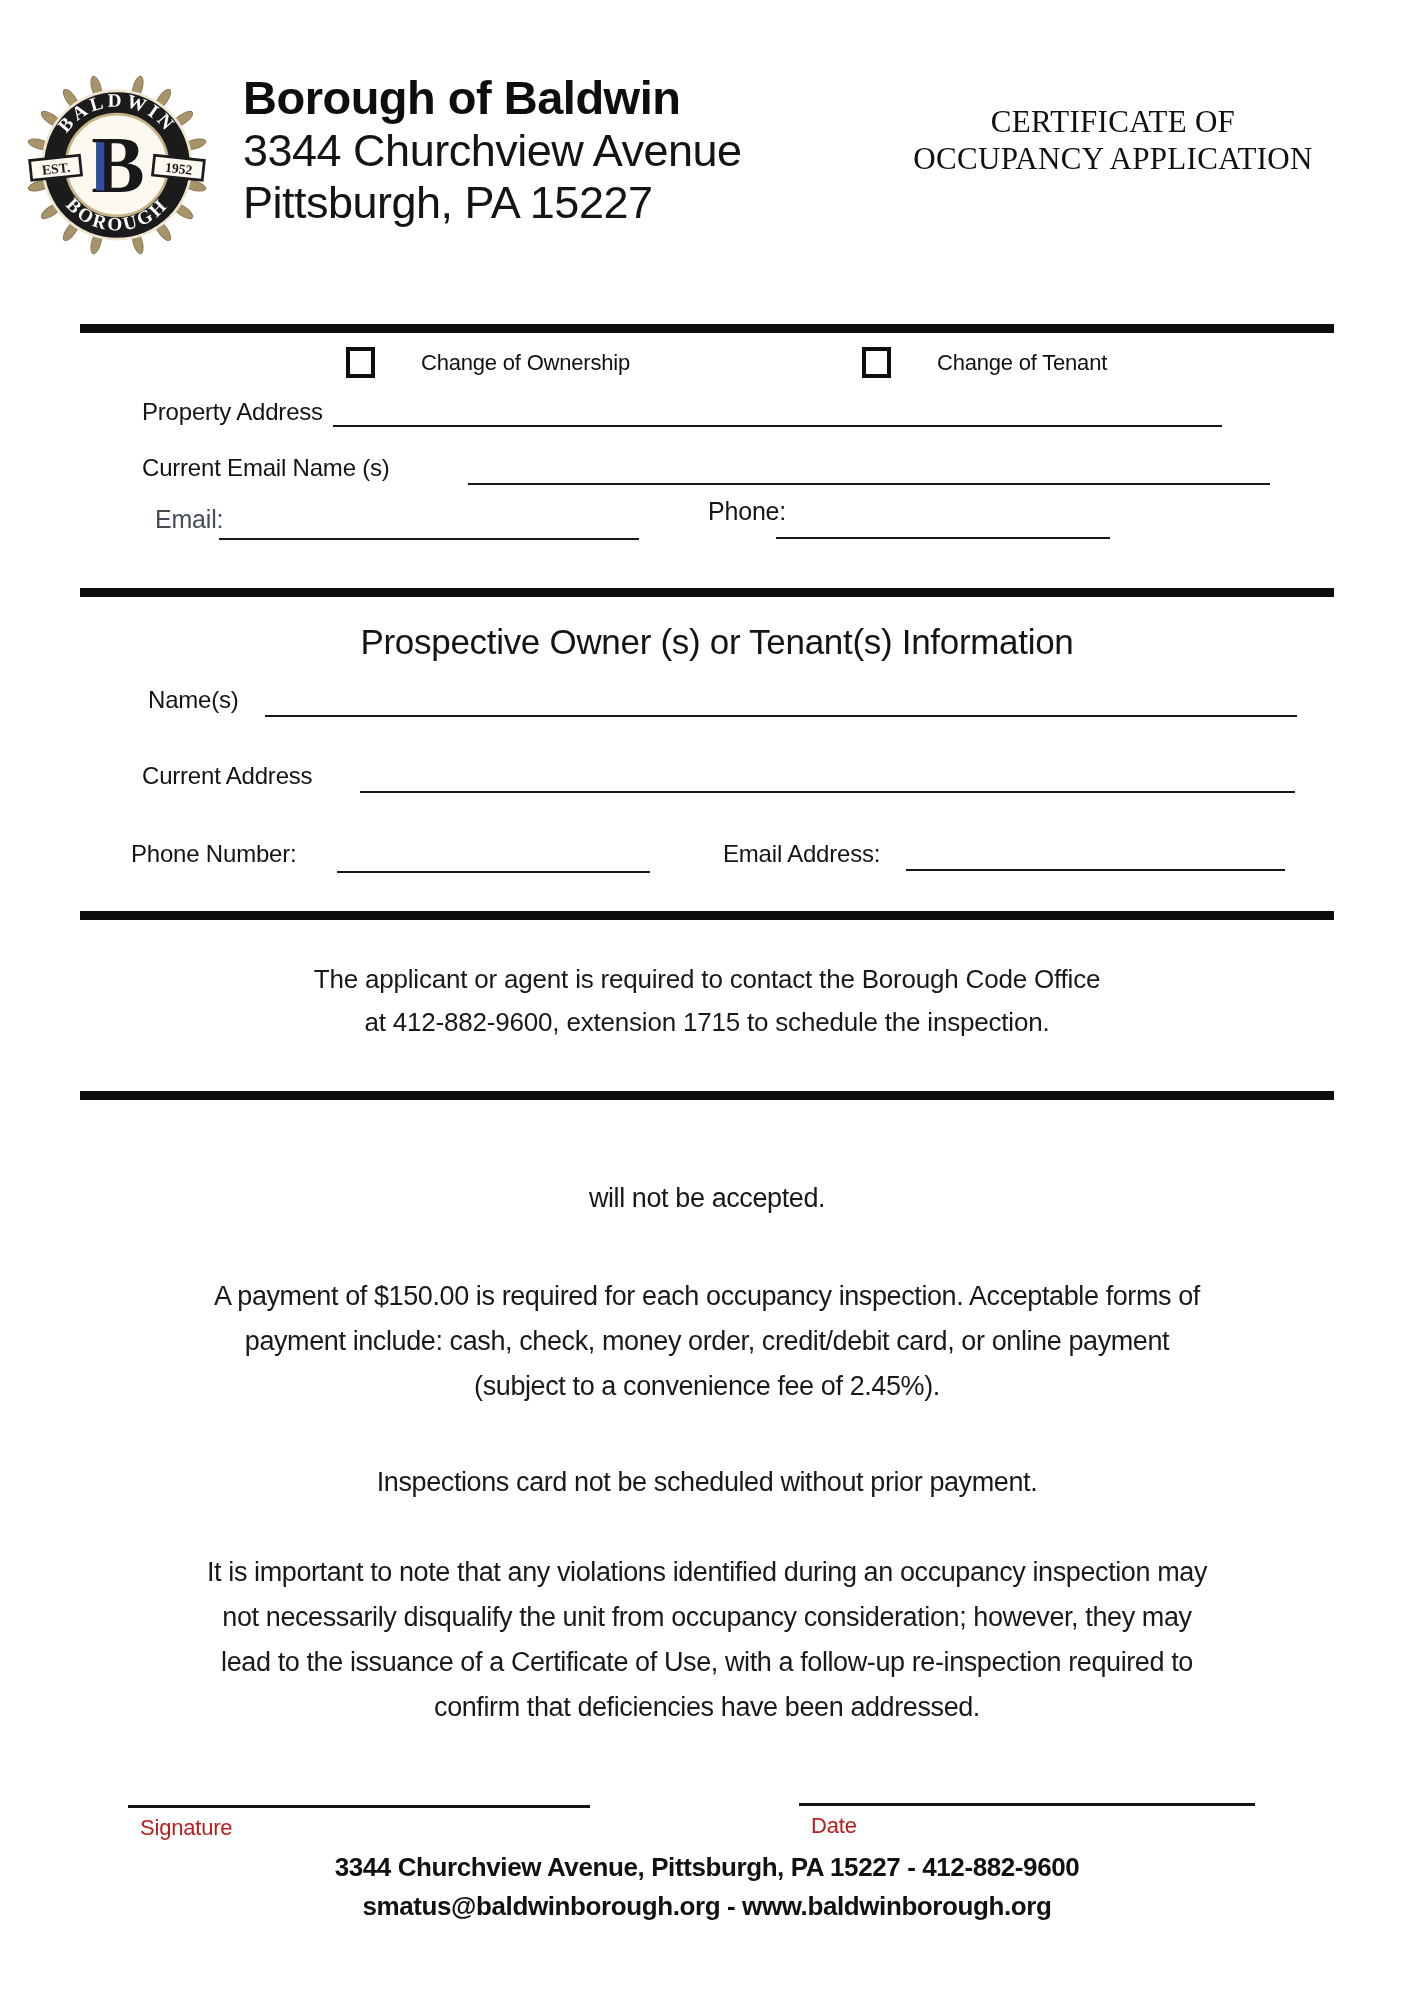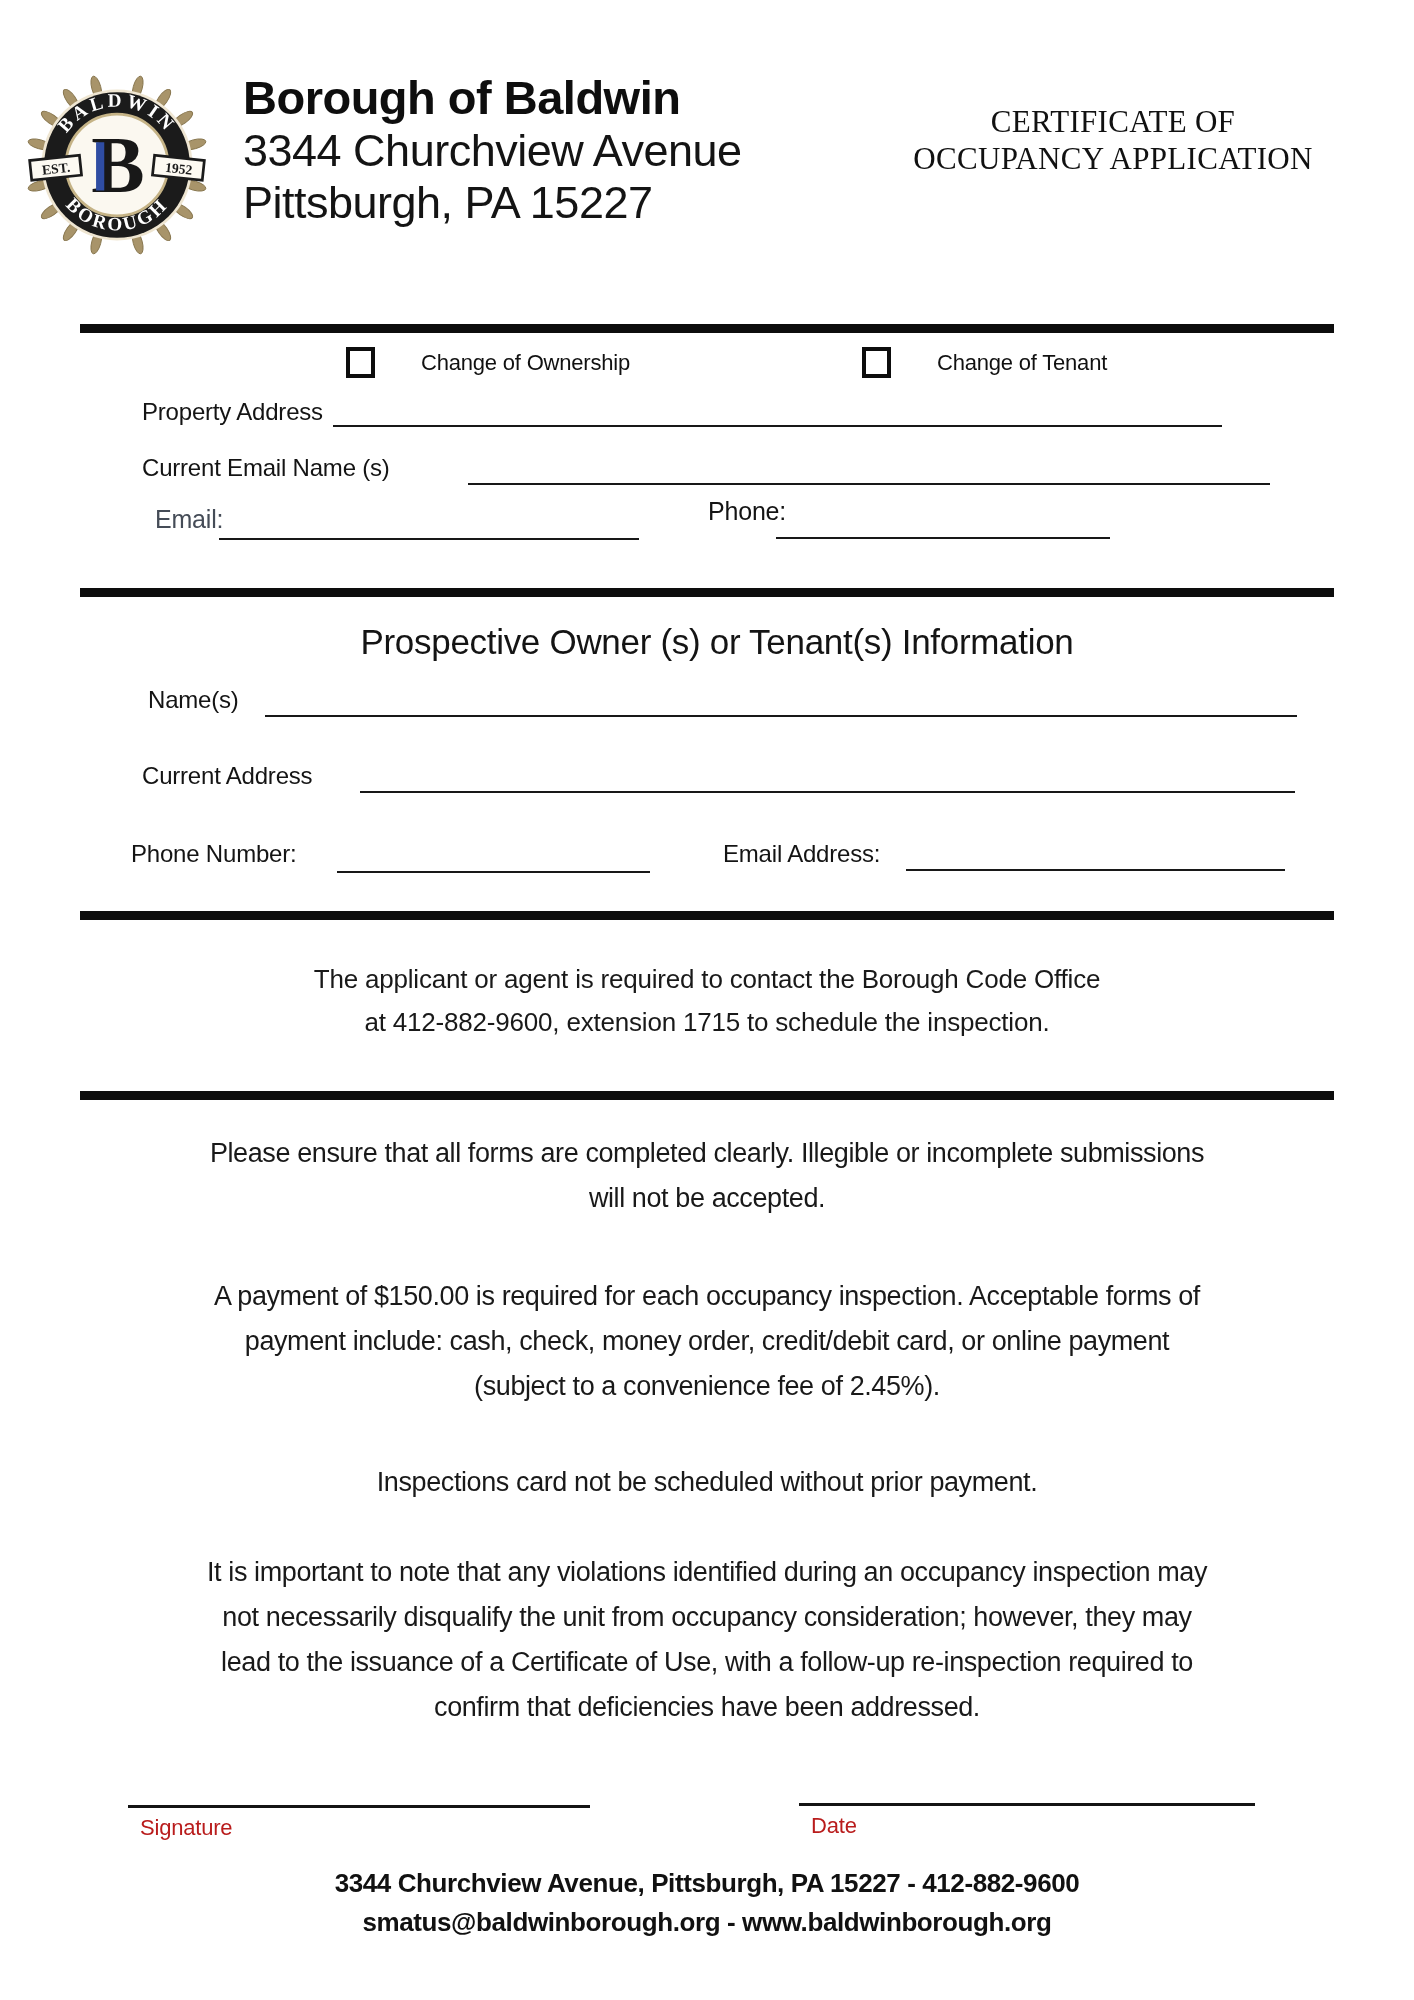--- a/index.html
+++ b/index.html
@@ -46,21 +46,21 @@
   }
   .notice {
     position:absolute; left:87px; width:1240px; text-align:center;
     font-size:26px; line-height:43px; letter-spacing:-0.2px; color:#191919;
   }
 
   .sig-lbl { position:absolute; font-size:22px; color:#b91c1c; letter-spacing:-0.2px; }
 
   .footer-line {
     position:absolute; left:0; width:1414px; text-align:center;
-    font-size:26px; font-weight:700; letter-spacing:-0.4px; color:#111111;margin-top:16px;
+    font-size:26px; font-weight:700; letter-spacing:-0.4px; color:#111111;
   }
 </style>
 </head>
 <body>
 
 <div class="page">
 
   <svg class="logo" viewBox="0 0 200 200">
     <defs>
       <path id="arcTop" d="M 34,102 A 66,66 0 0 1 166,102"></path>
@@ -148,21 +148,21 @@
   <div class="field-line" style="left:360px; top:791px; width:935px"></div>
 
   <div class="lbl" style="left:131px; top:840px">Phone Number:</div>
   <div class="field-line" style="left:337px; top:871px; width:313px"></div>
 
   <div class="lbl" style="left:723px; top:840px">Email Address:</div>
   <div class="field-line" style="left:906px; top:869px; width:379px"></div>
 
   <div class="notice" style="top:958px"><span>The applicant or agent is required to contact the Borough Code Office</span><br><span>at 412-882-9600, extension 1715 to schedule the inspection.</span></div>
 
-  <div class="para" style="top:1131px"><span>Please ensure that all forms are completed clearly. Illegible or incomplete submissions</span><br><span>will not be accepted.</span></div>
+  <div class="para" style="top:1131px"><br><span>will not be accepted.</span></div>
   <div class="para" style="top:1274px"><span>A payment of $150.00 is required for each occupancy inspection. Acceptable forms of</span><br><span>payment include: cash, check, money order, credit/debit card, or online payment</span><br><span>(subject to a convenience fee of 2.45%).</span></div>
   <div class="para" style="top:1460px"><span>Inspections card not be scheduled without prior payment.</span></div>
   <div class="para" style="top:1550px"><span>It is important to note that any violations identified during an occupancy inspection may</span><br><span>not necessarily disqualify the unit from occupancy consideration; however, they may</span><br><span>lead to the issuance of a Certificate of Use, with a follow-up re-inspection required to</span><br><span>confirm that deficiencies have been addressed.</span></div>
 
   <div class="sig-line" style="left:128px; top:1805px; width:462px"></div>
   <div class="sig-lbl" style="left:140px; top:1815px">Signature</div>
 
   <div class="sig-line" style="left:799px; top:1803px; width:456px"></div>
   <div class="sig-lbl" style="left:811px; top:1813px">Date</div>
 

